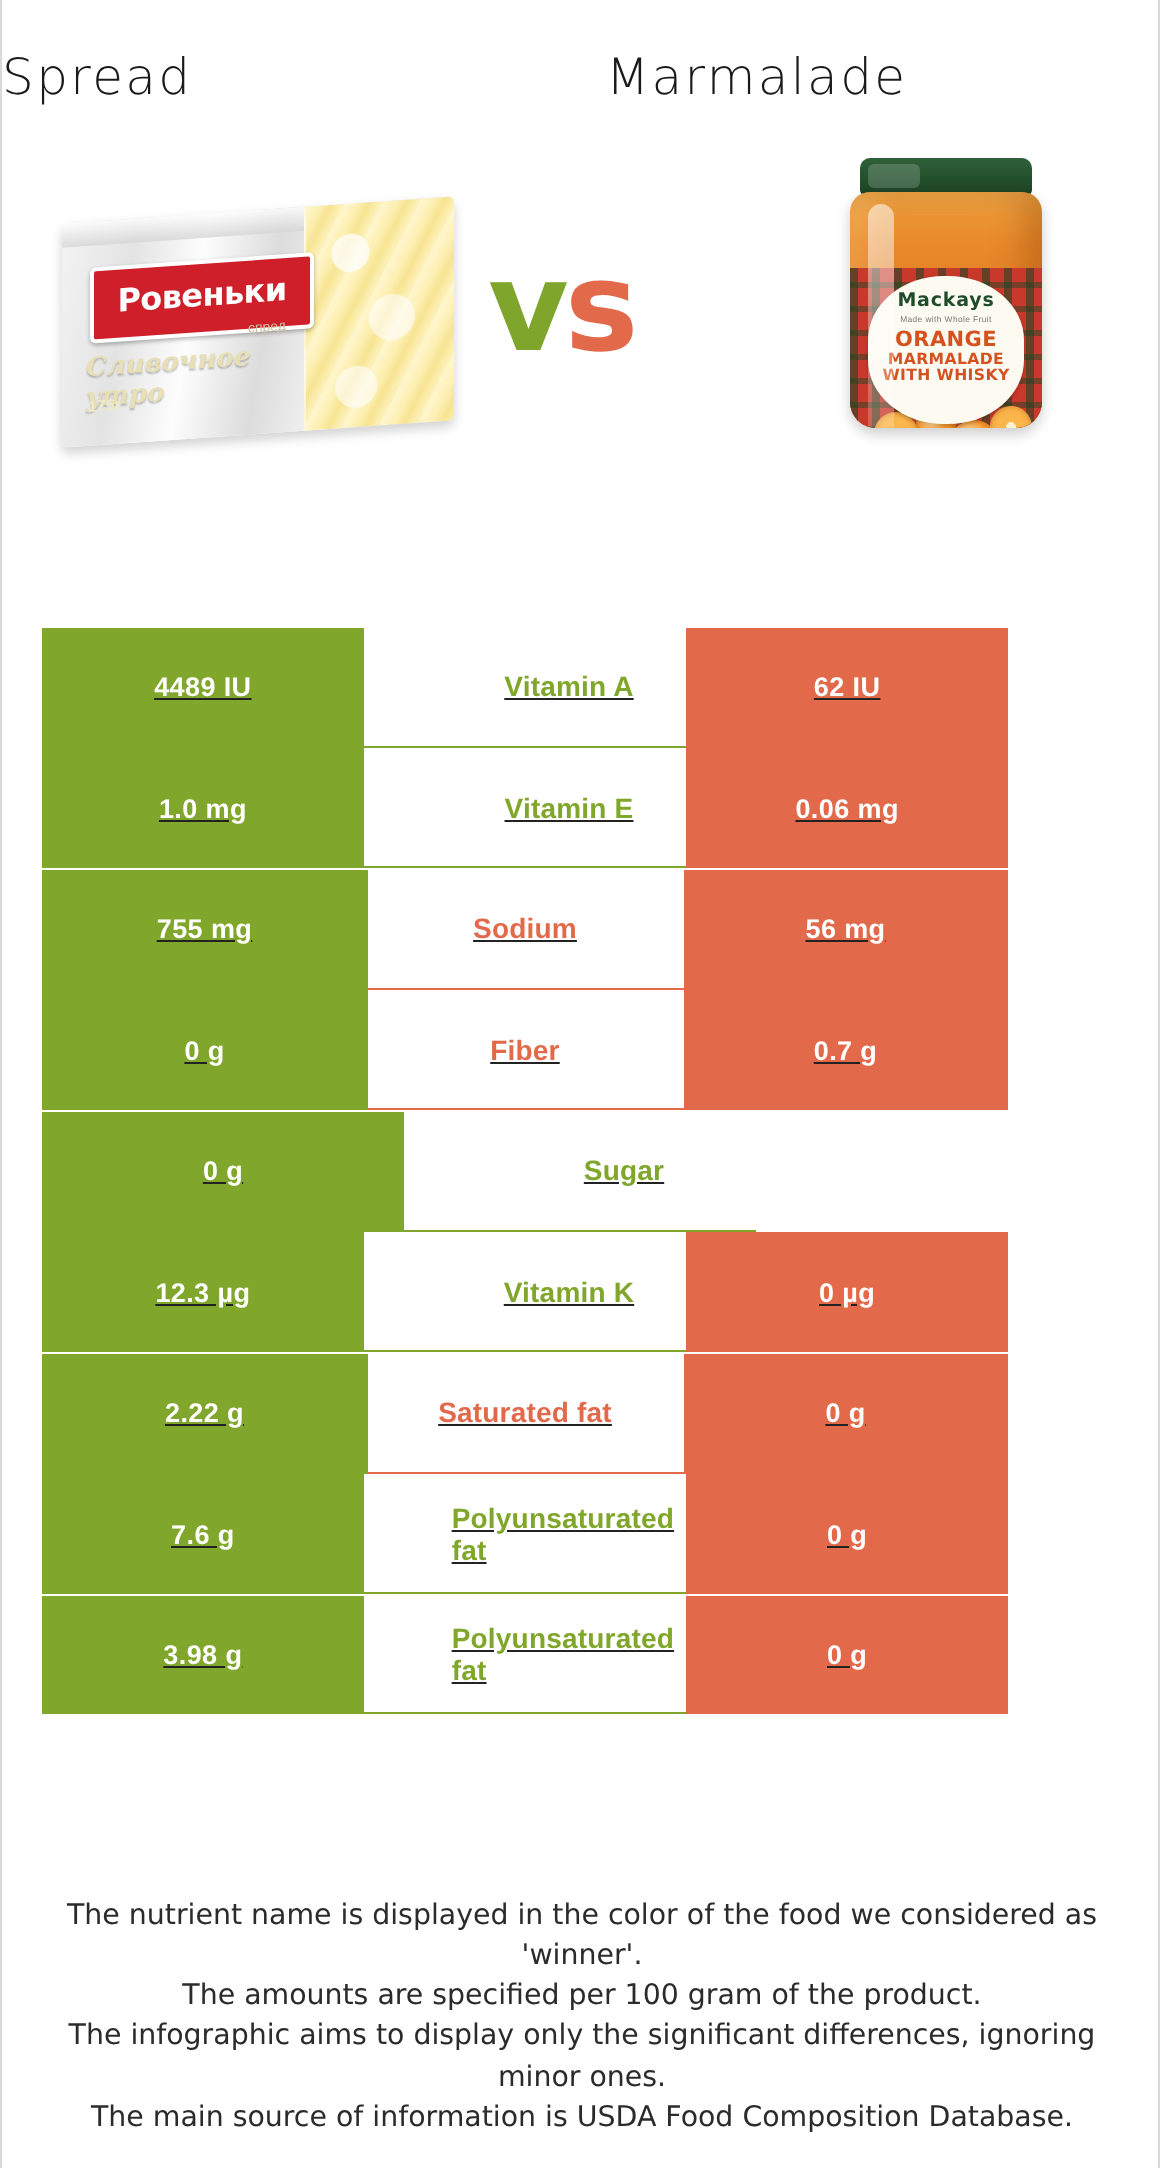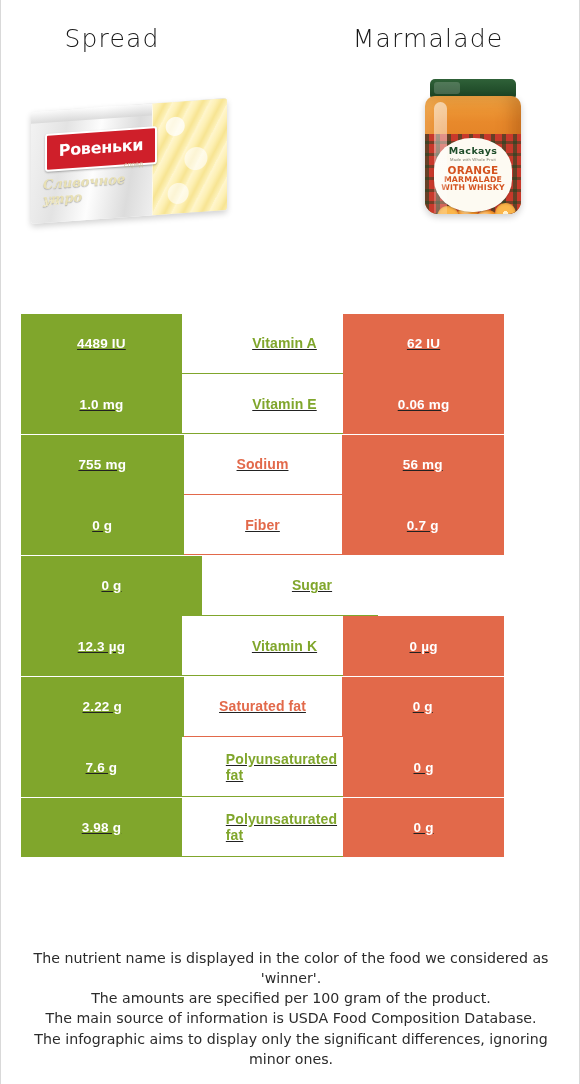--- a/index.html
+++ b/index.html
@@ -28,21 +28,20 @@
 
   
   .titles {
     display: flex;
     padding-top: 24px;
   }
   .title {
     font-size: 25px;
     font-weight: 300;
     letter-spacing: 1.2px;
-    text-align: center;
     color: #1a1a1a;
     font-family: "DejaVu Sans", sans-serif;
     font-stretch: normal;
   }
   .title-left  { width: 222px; margin-left: 0px; }
   .title-right { width: 250px; margin-left: 80px; }
 
   
   .products {
     position: relative;
@@ -328,20 +327,23 @@
       <div class="carton">
         <div class="carton-top"></div>
         <div class="carton-butter"></div>
         <div class="carton-logo">Ровеньки</div>
         <div class="carton-spreadword">спред</div>
         <div class="carton-sub">Сливочное утро</div>
         <div class="carton-weight">175г</div>
       </div>
     </div>
 
+    <div class="vs">
+      <span class="v">v</span><span class="s">s</span>
+    </div>
 
     <div class="jar-wrap">
       <div class="jar-lid"></div>
       <div class="jar-body">
         <div class="jar-tartan"></div>
         <div class="jar-oranges">
           <div class="orange cut o1"></div>
           <div class="orange o2"></div>
           <div class="orange o3"></div>
           <div class="orange cut o4"></div>
@@ -408,17 +410,17 @@
       <div class="row">
         <div class="cell cell-left">3.98 g</div>
         <div class="cell cell-mid win-green">Polyunsaturated fat</div>
         <div class="cell cell-right">0 g</div>
       </div>
     </div>
 
   <div class="footer">
     <p>The nutrient name is displayed in the color of the food we considered as 'winner'.</p>
     <p>The amounts are specified per 100 gram of the product.</p>
+    <p>The infographic aims to display only the significant differences, ignoring minor ones.</p>
     <p>The main source of information is USDA Food Composition Database.</p>
-    <p>The infographic aims to display only the significant differences, ignoring minor ones.</p>
   </div>
 
 </div>
 
 </body></html>

